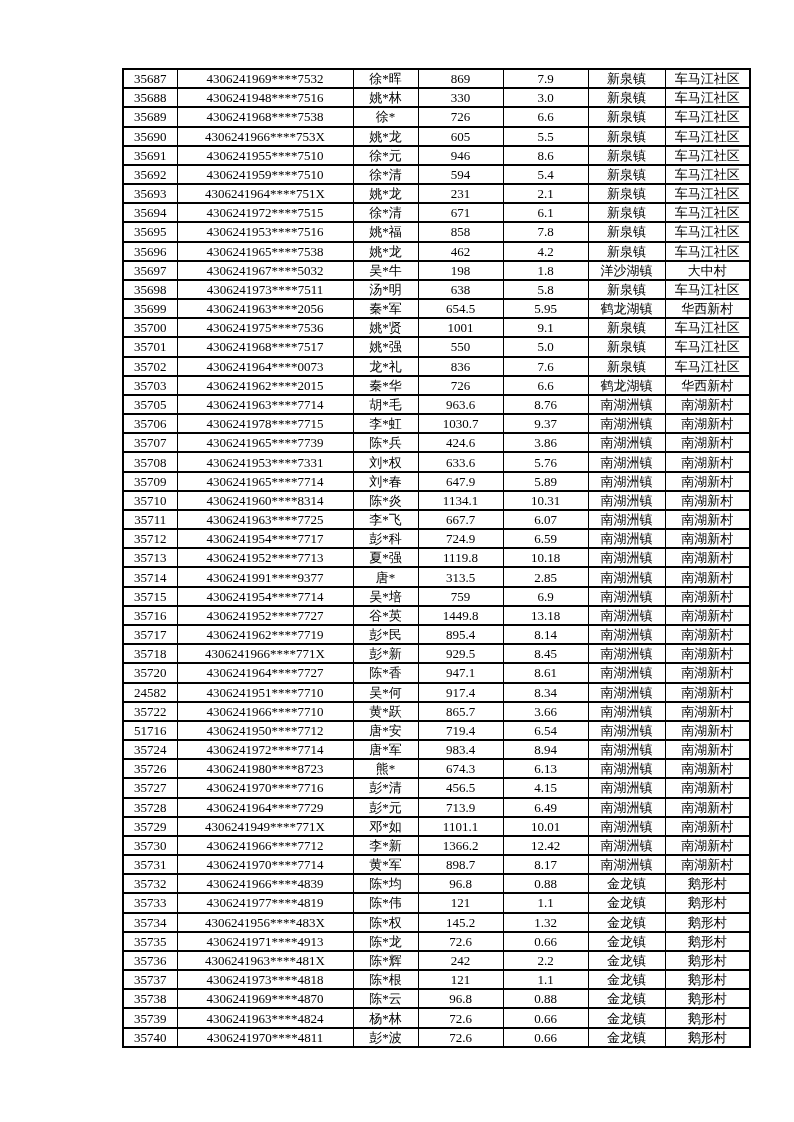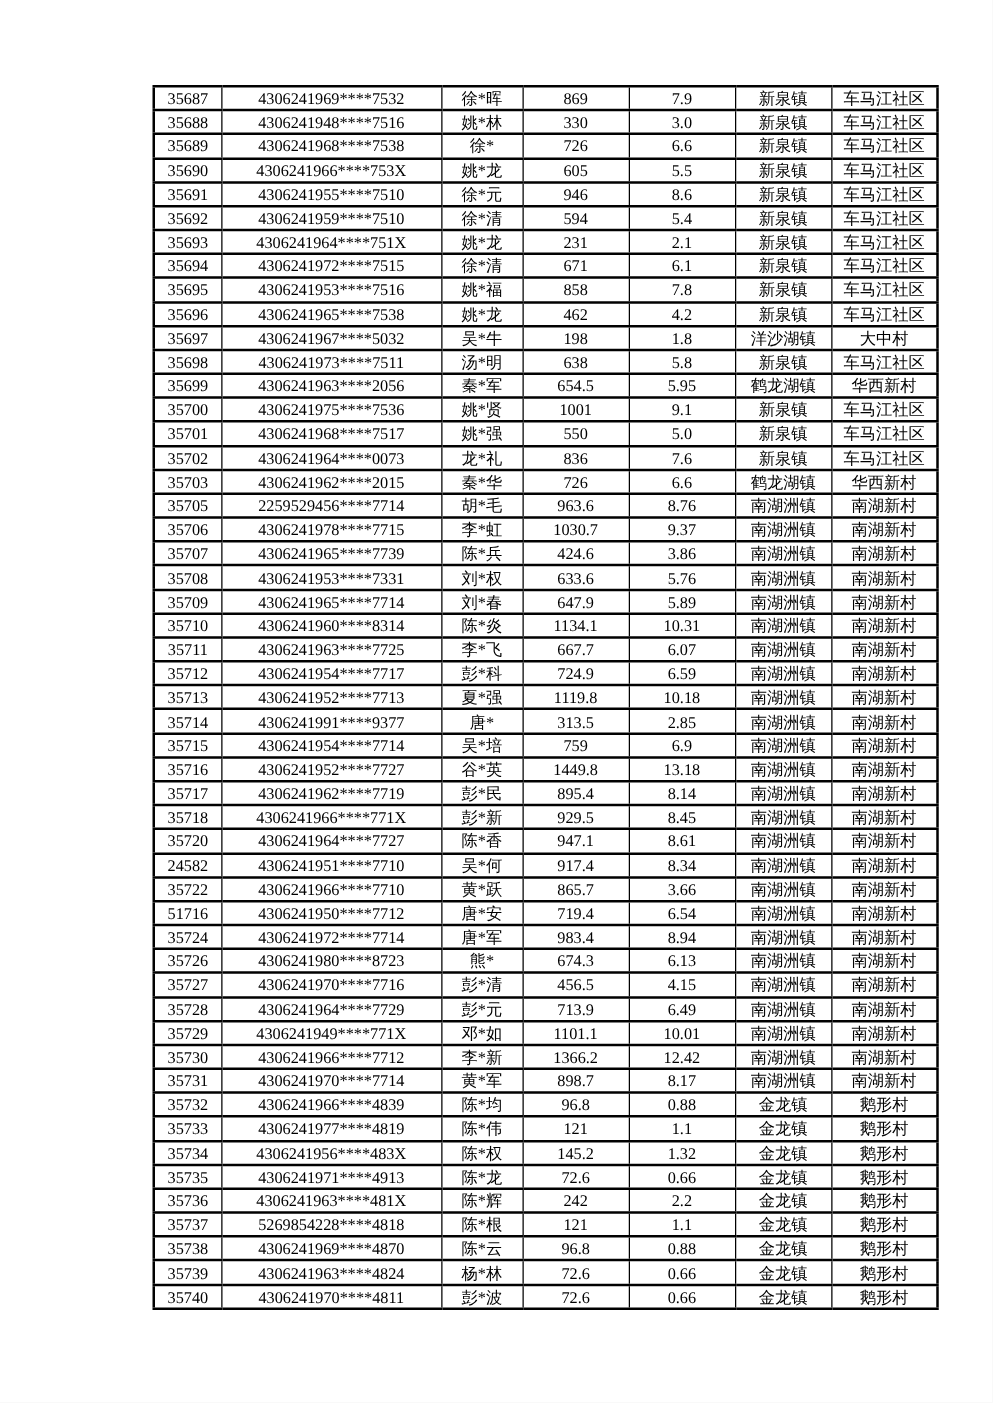--- a/index.html
+++ b/index.html
@@ -208,21 +208,21 @@
           <td>35703</td>
           <td>4306241962****2015</td>
           <td>秦*华</td>
           <td>726</td>
           <td>6.6</td>
           <td>鹤龙湖镇</td>
           <td>华西新村</td>
         </tr>
         <tr>
           <td>35705</td>
-          <td>2259529456****7714</td>
+          <td>4306241963****7714</td>
           <td>胡*毛</td>
           <td>963.6</td>
           <td>8.76</td>
           <td>南湖洲镇</td>
           <td>南湖新村</td>
         </tr>
         <tr>
           <td>35706</td>
           <td>4306241978****7715</td>
           <td>李*虹</td>
@@ -478,21 +478,21 @@
           <td>35736</td>
           <td>4306241963****481X</td>
           <td>陈*辉</td>
           <td>242</td>
           <td>2.2</td>
           <td>金龙镇</td>
           <td>鹅形村</td>
         </tr>
         <tr>
           <td>35737</td>
-          <td>5269854228****4818</td>
+          <td>4306241973****4818</td>
           <td>陈*根</td>
           <td>121</td>
           <td>1.1</td>
           <td>金龙镇</td>
           <td>鹅形村</td>
         </tr>
         <tr>
           <td>35738</td>
           <td>4306241969****4870</td>
           <td>陈*云</td>

